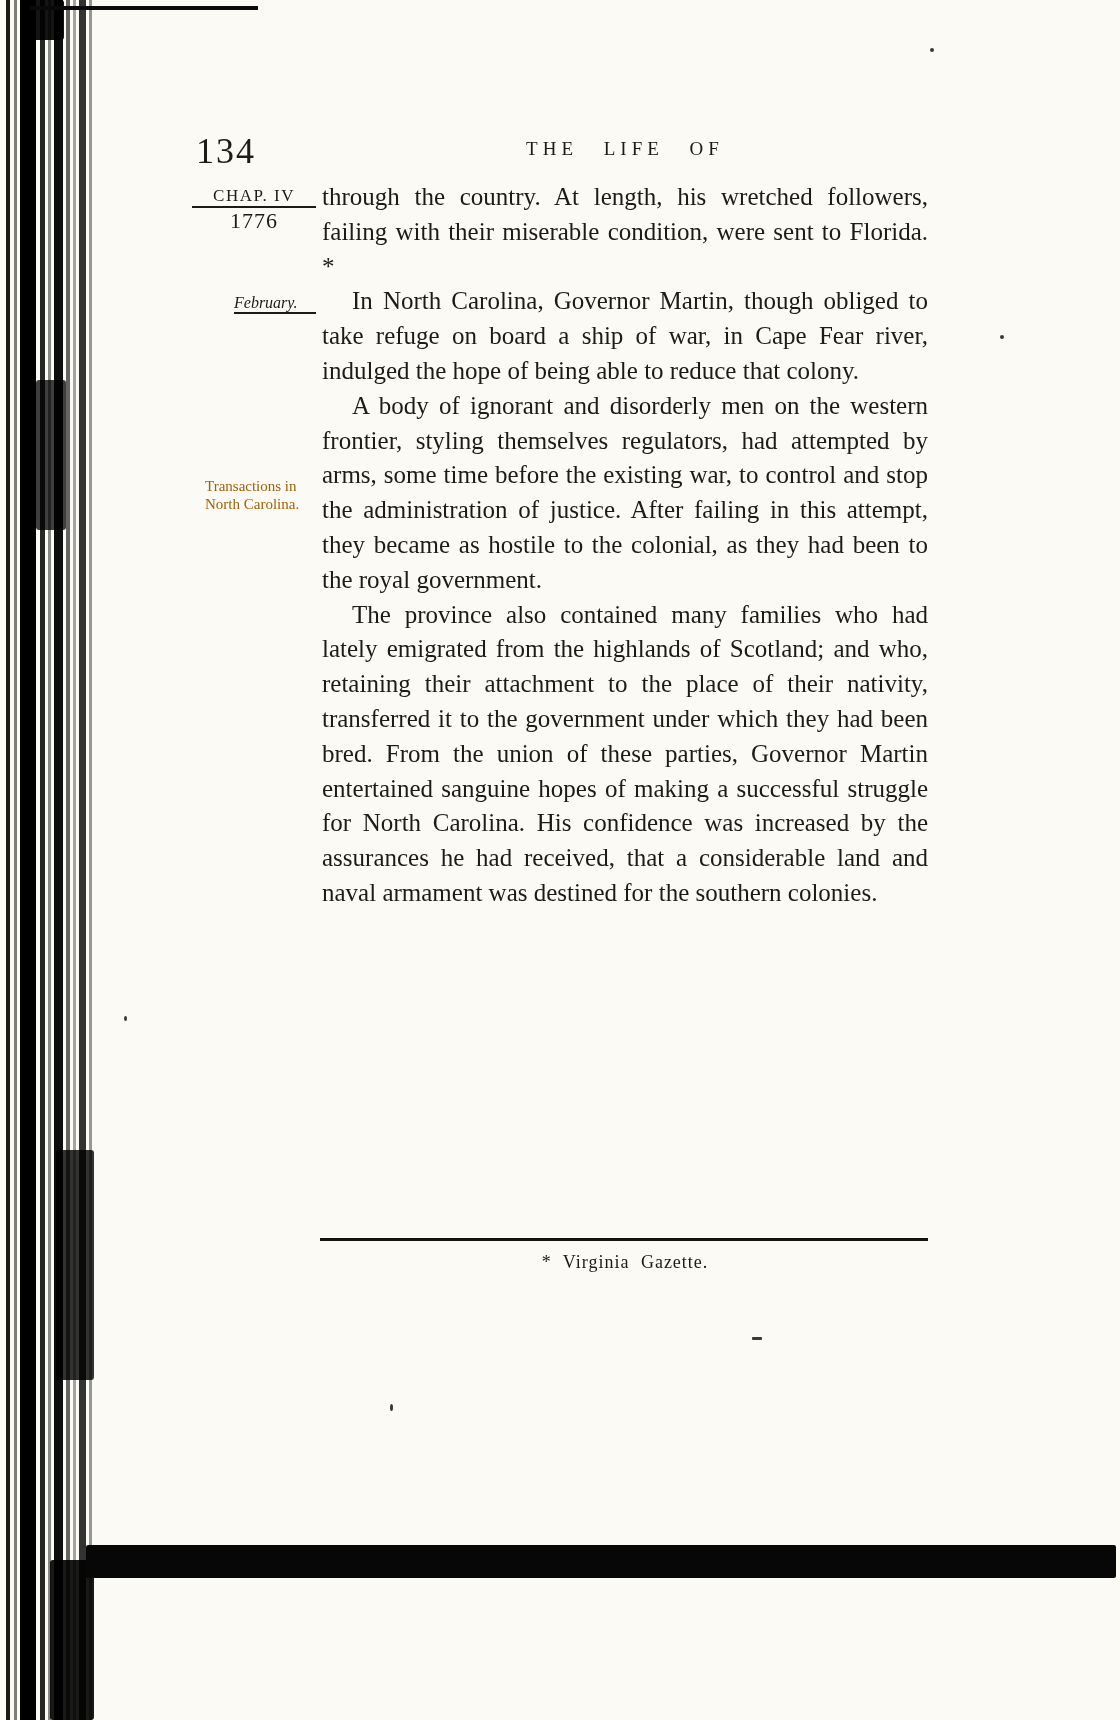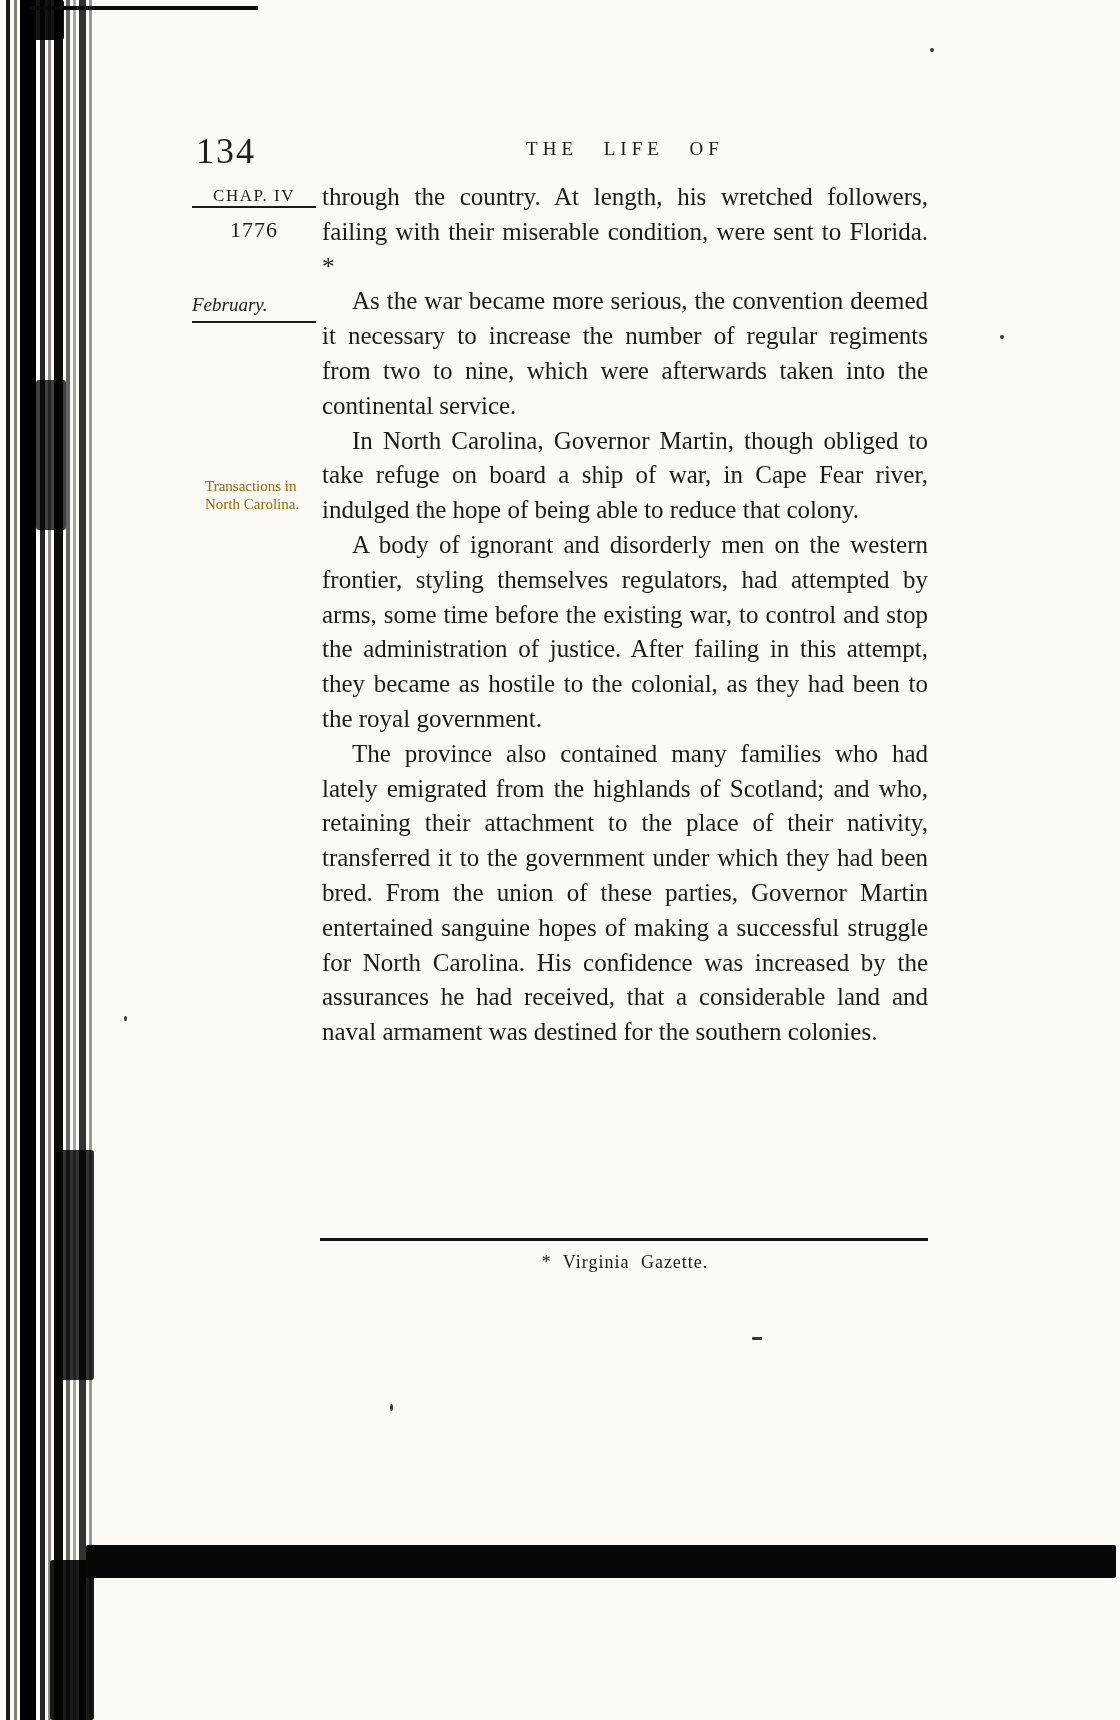--- a/index.html
+++ b/index.html
@@ -18,23 +18,23 @@
   .speck{position:absolute;background:#3a3830;border-radius:50%;}
 
   
   .pagenum{position:absolute;left:196px;top:130px;font-size:36px;letter-spacing:2px;}
   .runhead{position:absolute;left:322px;top:138px;width:606px;text-align:center;
            font-size:19px;letter-spacing:5px;word-spacing:16px;}
 
   
   .chap-block{position:absolute;left:192px;top:186px;width:124px;text-align:center;}
   .chap{font-size:17px;letter-spacing:1.5px;padding-bottom:0;border-bottom:2px solid #1d1b16;}
-  .year{font-size:22px;margin-top:9px;letter-spacing:1px;}
+  .year{font-size:22px;letter-spacing:1px;}
   .month-block{position:absolute;left:192px;top:294px;width:124px;}
-  .month{font-style:italic;font-size:19px;padding-bottom:5px;border-bottom:2px solid #1d1b16;}
+  .month{font-style:italic;font-size:16px;border-bottom:2px solid #1d1b16;margin-left:42px;}
   .side-note{position:absolute;left:205px;top:477px;width:112px;
              font-size:15px;line-height:18px;color:#a16207;}
 
   
   .body-col{position:absolute;left:322px;top:180px;width:606px;
             font-size:25px;line-height:34.8px;text-align:justify;}
   .body-col p{margin:0;text-indent:30px;}
   .body-col p.first{text-indent:0;}
 
   
@@ -78,21 +78,20 @@
     <div class="chap">CHAP. IV</div>
     <div class="year">1776</div>
   </div>
   <div class="month-block">
     <div class="month">February.</div>
   </div>
   <div class="side-note">Transactions in North Carolina.</div>
 
   <div class="body-col">
     <p class="first">through the country.  At length, his wretched followers, failing with their miserable condition, were sent to Florida. *</p>
-    <p>As the war became more serious, the convention deemed it necessary to increase the number of regular regiments from two to nine, which were afterwards taken into the continental service.</p>
     <p>In North Carolina, Governor Martin, though obliged to take refuge on board a ship of war, in Cape Fear river, indulged the hope of being able to reduce that colony.</p>
     <p>A body of ignorant and disorderly men on the western frontier, styling themselves regulators, had attempted by arms, some time before the existing war, to control and stop the administration of justice.  After failing in this attempt, they became as hostile to the colonial, as they had been to the royal government.</p>
     <p>The province also contained many families who had lately emigrated from the highlands of Scotland; and who, retaining their attachment to the place of their nativity, transferred it to the government under which they had been bred.  From the union of these parties, Governor Martin entertained sanguine hopes of making a successful struggle for North Carolina.  His confidence was increased by the assurances he had received, that a considerable land and naval armament was destined for the southern colonies.</p>
   </div>
 
   <div class="footnote-rule"></div>
   <div class="footnote">* Virginia  Gazette.</div>
 
   <div class="bottom-bar"></div>
 

